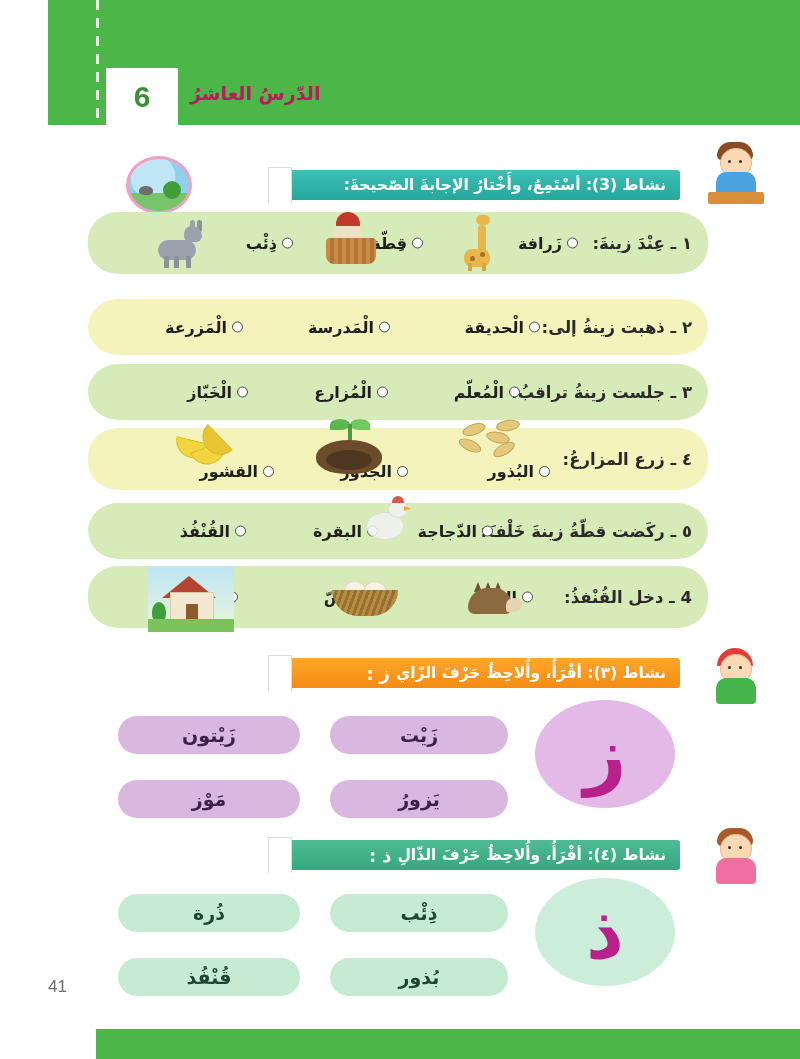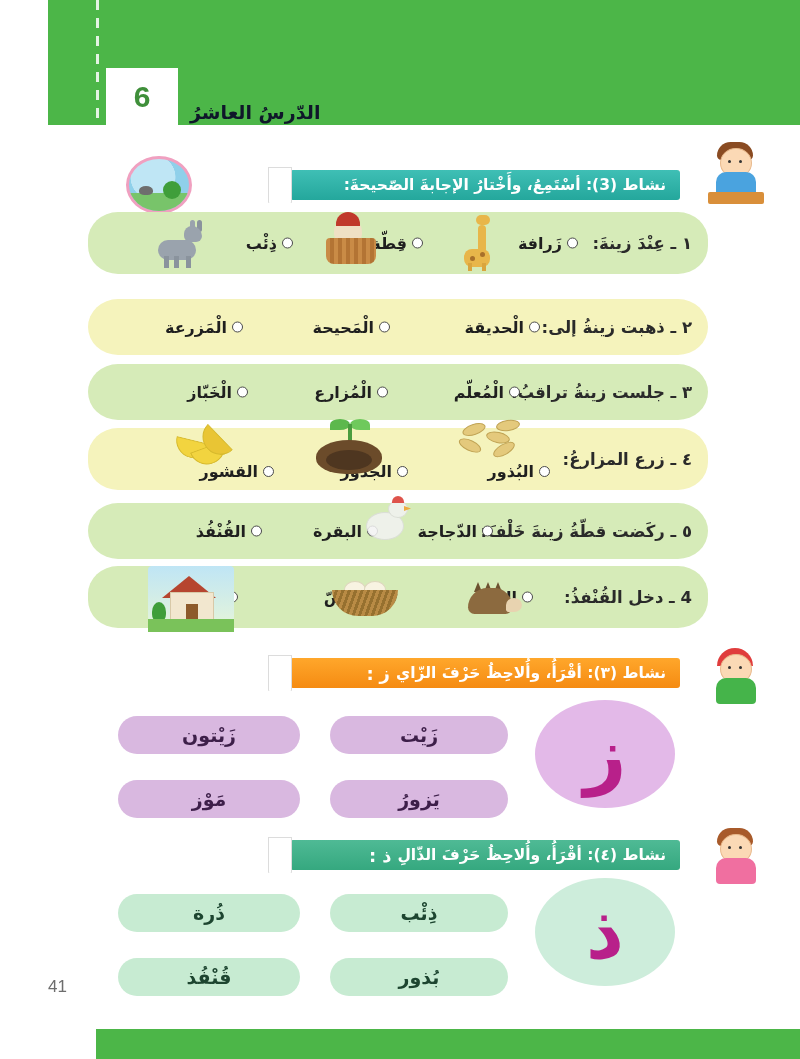--- a/index.html
+++ b/index.html
@@ -71,24 +71,23 @@
     font-size: 30px;
     color: #3f8f3a;
     font-weight: bold;
     font-family: "Liberation Sans", sans-serif;
   }
   .lesson-title {
     position: absolute;
     top: 82px;
     left: 190px;
     font-size: 19px;
-    color: #0f172a;
+    color: #be185d;
     font-weight: bold;
     direction: rtl;
-    margin-top: 19px;
   }
 
   
   .bottom-band {
     position: absolute;
     left: 96px;
     bottom: 0;
     width: 704px;
     height: 30px;
     background: #4cb648;
@@ -428,21 +427,21 @@
   </div>
 
   <div class="qstrip yellow" style="top:299px;">
     <div class="qtext">٢ ـ ذهبت زينةُ إلى:</div>
     <div class="opt" style="right:168px;">
       <span class="bullet"></span>
       <span>الْحديقة</span>
     </div>
     <div class="opt" style="right:318px;">
       <span class="bullet"></span>
-      <span>الْمَحيحة</span>
+      <span>الْمَدرسة</span>
     </div>
     <div class="opt" style="right:465px;">
       <span class="bullet"></span>
       <span>الْمَزرعة</span>
     </div>
   </div>
 
   <div class="qstrip green" style="top:364px;">
     <div class="qtext">٣ ـ جلست زينةُ تراقبُ:</div>
     <div class="opt" style="right:188px;">
@@ -497,21 +496,21 @@
   <div class="qstrip green" style="top:503px;">
     <div class="qtext">٥ ـ ركَضت قطّةُ زينةَ خَلْفَ:</div>
     <div class="opt" style="right:215px;">
       <span class="bullet"></span>
       <span>الدّجاجة</span>
     </div>
     <div class="opt" style="right:330px;">
       <span class="bullet"></span>
       <span>البقرة</span>
     </div>
-    <div class="opt" style="right:446px;">
+    <div class="opt" style="right:462px;">
       <span class="bullet"></span>
       <span>القُنْفُذ</span>
     </div>
   </div>
   <div class="pic chicken" style="top:498px; left:360px; opacity:.85;">
     <div class="cbod"></div>
       <div class="chd"></div>
       <div class="comb"></div>
       <div class="beak"></div>
   </div>

